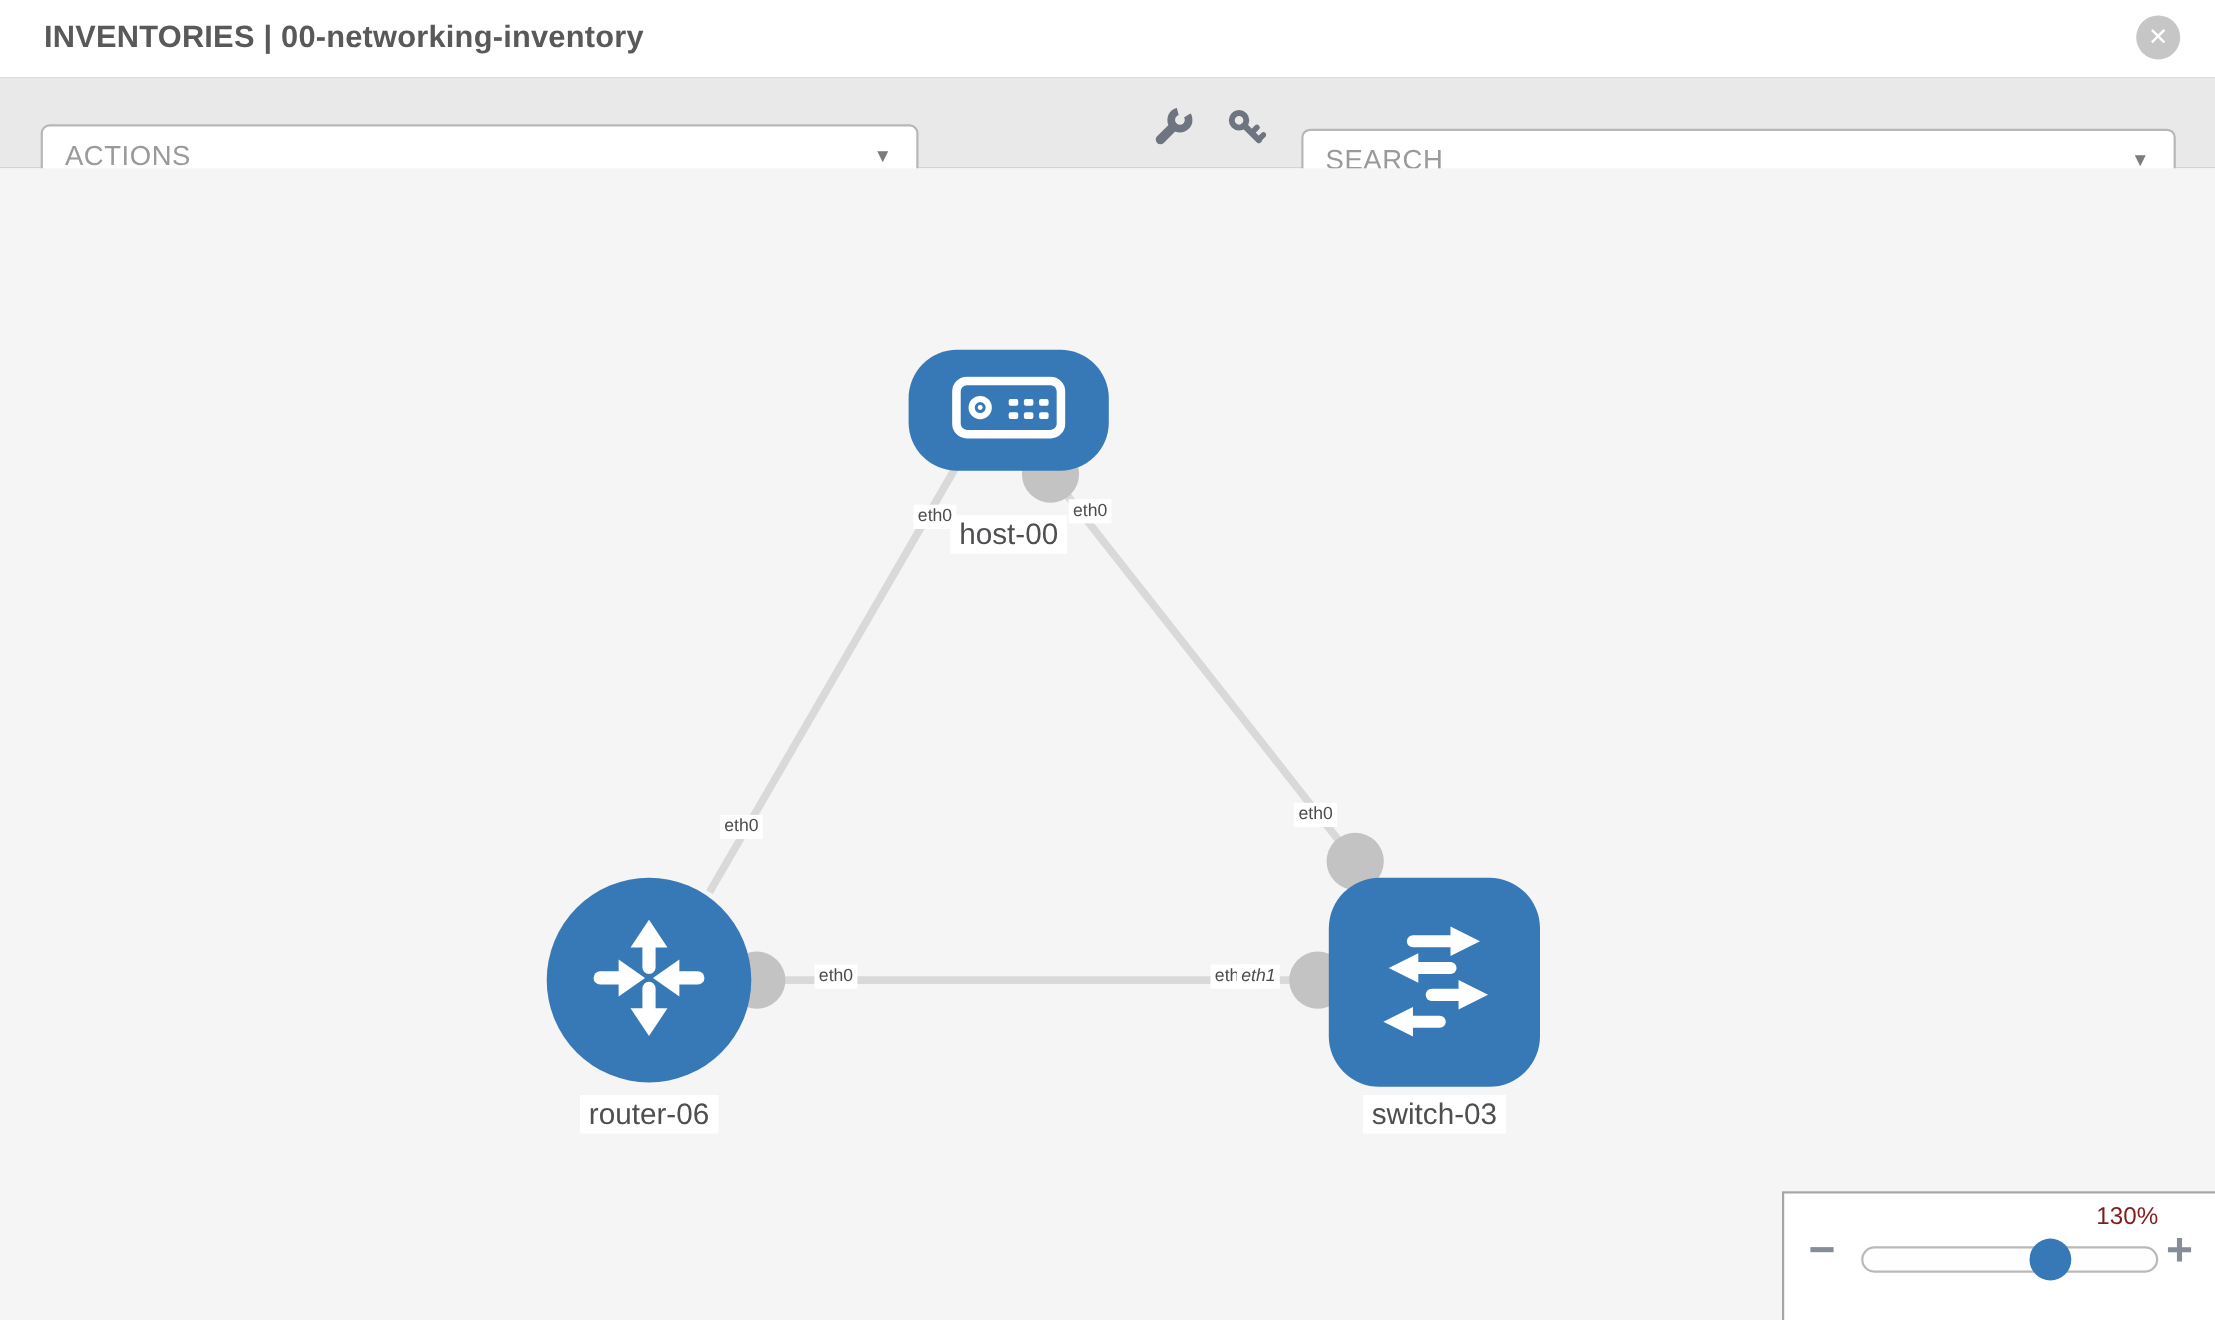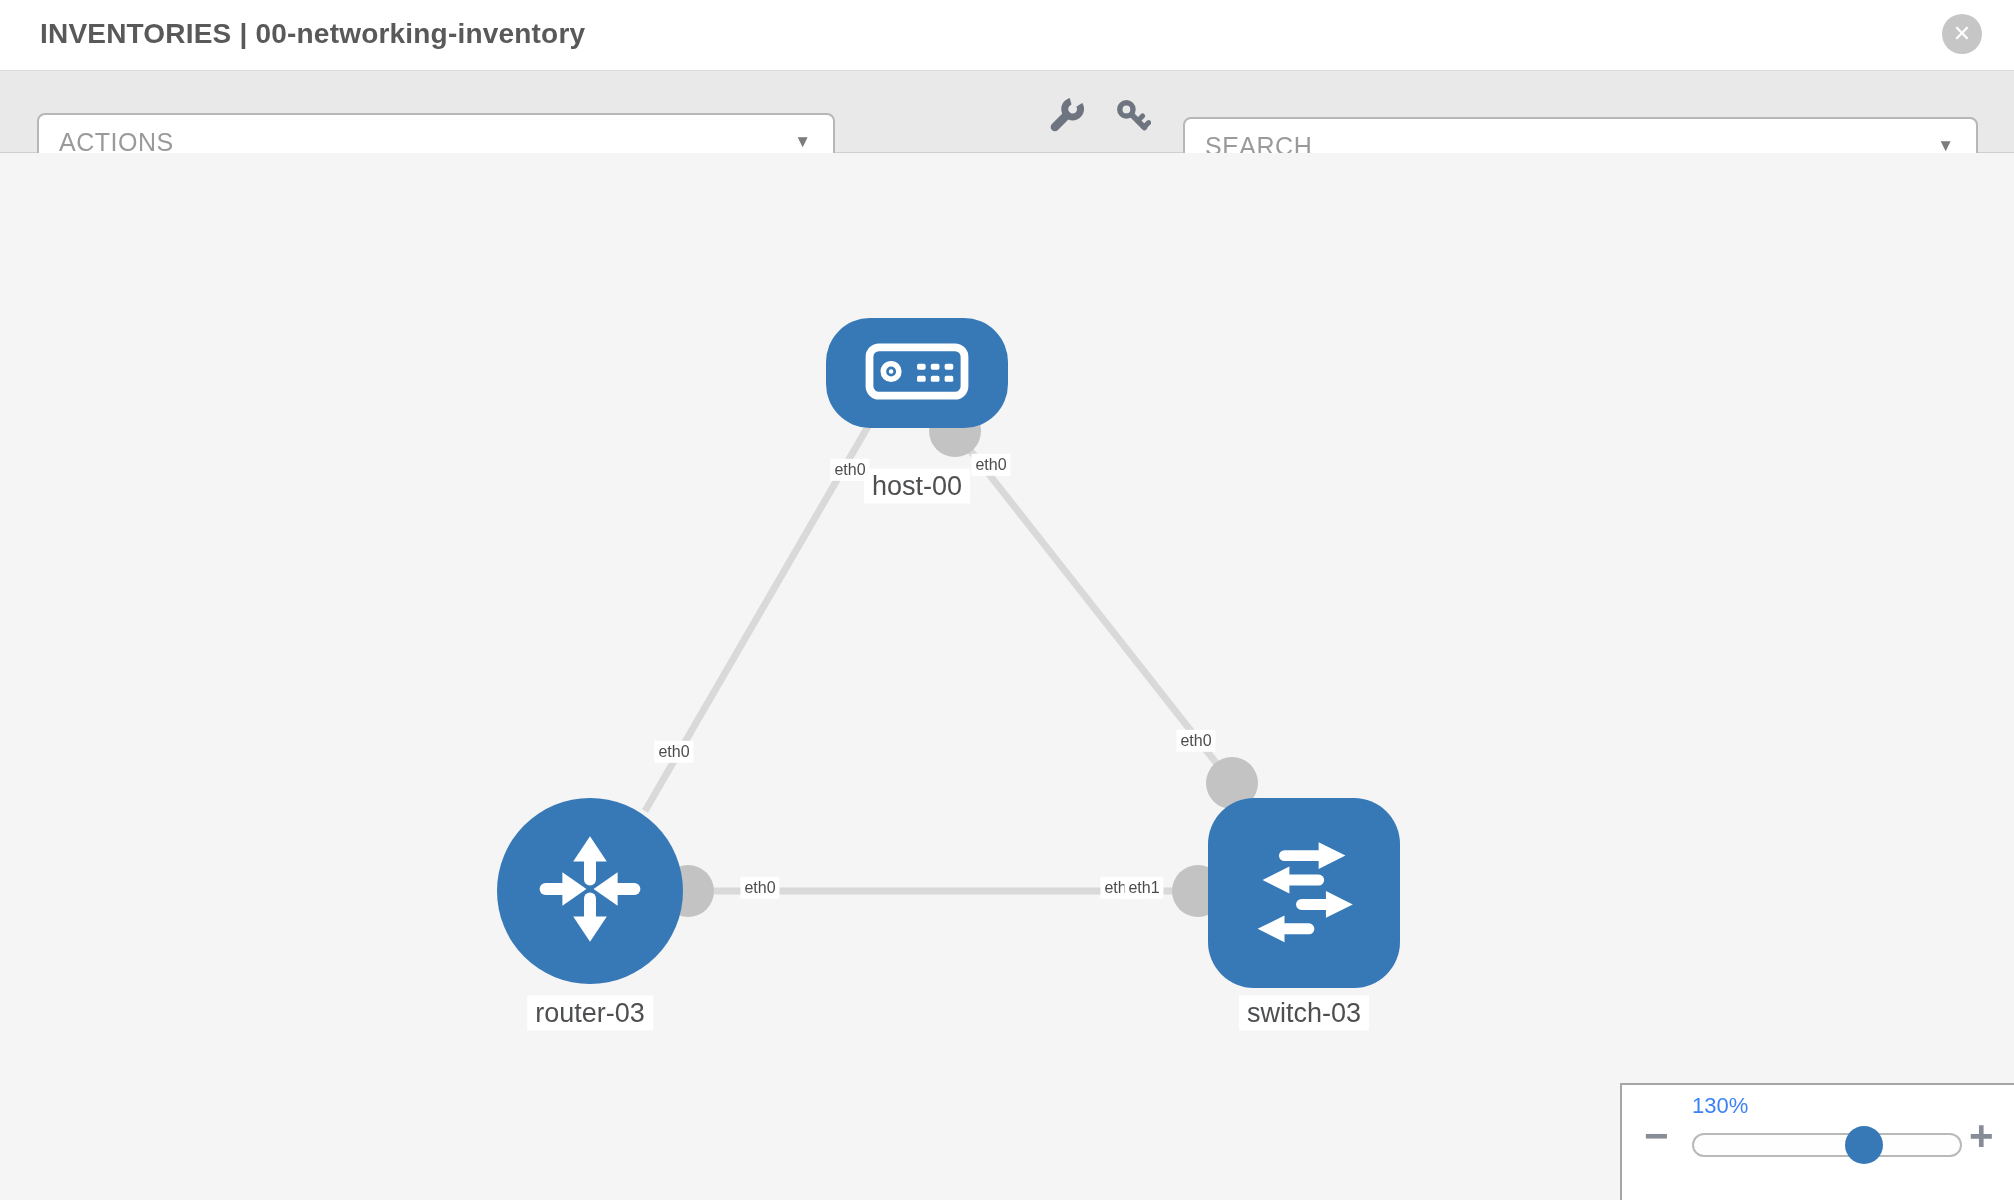--- a/index.html
+++ b/index.html
@@ -34,21 +34,21 @@
   .links-layer{position:absolute;left:0;top:0;width:2014px;height:1047px;z-index:1;}
   .node{position:absolute;z-index:2;background:var(--accent);display:flex;align-items:center;justify-content:center;cursor:pointer;}
   .node-label{position:absolute;z-index:3;transform:translate(-50%,-50%);background:#fff;color:var(--node-label);
     font-size:27px;padding:2px 8px;white-space:nowrap;}
   .eth-label{position:absolute;z-index:3;transform:translate(-50%,-50%);background:#fff;color:#4c4c4c;
     font-size:16px;padding:2px 4px;white-space:nowrap;line-height:1.15;}
 
   
   .zoom-panel{position:absolute;left:1620px;top:930px;width:430px;height:150px;background:#fff;
     border:2px solid #a6a6a6;z-index:4;}
-  .zoom-percent{position:absolute;left:70px;top:8px;width:270px;text-align:left;font-size:22px;color:#3b82f6;}
+  .zoom-percent{position:absolute;left:70px;top:8px;width:270px;text-align:right;font-size:22px;color:#7f1d1d;}
   .zoom-minus{position:absolute;left:22px;top:30px;font-size:42px;font-weight:bold;color:#868d96;cursor:pointer;line-height:1;}
   .zoom-plus{position:absolute;left:347px;top:30px;font-size:42px;font-weight:bold;color:#868d96;cursor:pointer;line-height:1;}
   .zoom-track{position:absolute;left:70px;top:48px;width:270px;height:24px;background:#fefefe;
     border:2px solid #b9b9b9;border-radius:13px;cursor:pointer;}
   .zoom-thumb{position:absolute;top:50%;width:38px;height:38px;border-radius:50%;background:var(--accent);
     transform:translate(-50%,-50%);cursor:grab;}
 </style>
 </head>
 <body>
 
@@ -122,21 +122,21 @@
                 <polygon points="50,6 36,27 64,27" stroke="none"></polygon>
                 <line x1="50" y1="58" x2="50" y2="75"></line>
                 <polygon points="50,94 36,73 64,73" stroke="none"></polygon>
                 <line x1="13" y1="50" x2="29" y2="50"></line>
                 <polygon points="47,50 27,36 27,64" stroke="none"></polygon>
                 <line x1="87" y1="50" x2="71" y2="50"></line>
                 <polygon points="53,50 73,36 73,64" stroke="none"></polygon>
               </g>
             </svg></span>
         </div>
-        <div class="node-label" style="left: 590px; top: 860px;">router-03</div>
+        <div class="node-label" style="left: 590px; top: 860px;">router-06</div>
         <div class="node" style="left: 1208px; top: 645px; width: 192px; height: 190px; border-radius: 46px;">
           <span><svg viewBox="0 0 100 100" width="122" height="122">
               <g stroke="#fff" stroke-width="9" stroke-linecap="round" fill="#fff">
                 <line x1="34" y1="21" x2="64" y2="21"></line>
                 <polygon points="84,21 62,10 62,32" stroke="none"></polygon>
                 <line x1="36" y1="41" x2="62" y2="41"></line>
                 <polygon points="16,41 38,30 38,52" stroke="none"></polygon>
                 <line x1="48" y1="61" x2="70" y2="61"></line>
                 <polygon points="90,61 68,50 68,72" stroke="none"></polygon>
                 <line x1="32" y1="81" x2="54" y2="81"></line>
@@ -144,21 +144,21 @@
               </g>
             </svg></span>
         </div>
         <div class="node-label" style="left: 1304px; top: 860px;">switch-03</div>
         <div class="eth-label" style="left: 850px; top: 317px;">eth0</div>
         <div class="eth-label" style="left: 991px; top: 312px;">eth0</div>
         <div class="eth-label" style="left: 674px; top: 599px;">eth0</div>
         <div class="eth-label" style="left: 1196px; top: 588px;">eth0</div>
         <div class="eth-label" style="left: 760px; top: 735px;">eth0</div>
         <div class="eth-label" style="left: 1120px; top: 735px;">eth0</div>
-        <div class="eth-label" style="left: 1144px; top: 735px;">eth1</div>
+        <div class="eth-label" style="left: 1144px; top: 735px; font-style: italic;">eth1</div>
       </div>
 
     <div class="zoom-panel">
       <div class="zoom-percent">130%</div>
       <div class="zoom-minus">−</div>
       <div class="zoom-track">
         <div class="zoom-thumb" id="zoom-thumb" style="left: 64%;"></div>
       </div>
       <div class="zoom-plus">+</div>
     </div>

